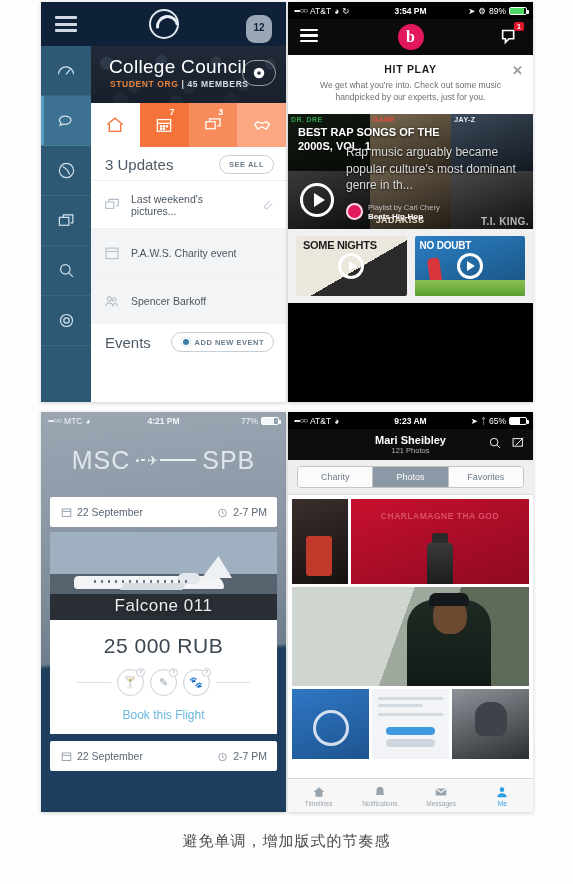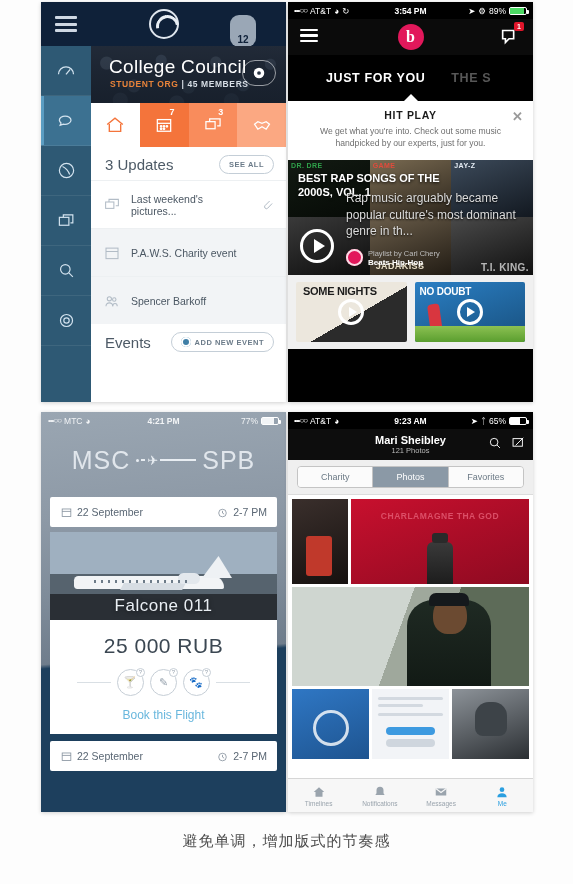--- a/index.html
+++ b/index.html
@@ -19,23 +19,23 @@
   #p1 { left: 41px; top: 2px; width: 245px; height: 400px; background:#0e2038; }
   .p1-topbar { position:relative; height:44px; background:#0f2139; }
   .p1-hamb { position:absolute; left:14px; top:14px; width:22px; height:16px; }
   .p1-hamb i { display:block; height:3px; background:#cfd8e3; border-radius:1px; margin-bottom:3.5px; }
   .p1-logo { position:absolute; left:50%; top:7px; margin-left:-15px; width:30px; height:30px;
              border-radius:50%; border:2px solid #dfe6ee;
              background: radial-gradient(circle at 62% 38%, #0f2139 0 52%, transparent 53%); }
   .p1-logo::after{content:"";position:absolute;left:5px;top:4px;width:17px;height:17px;
              border-radius:50%;border:3px solid #e9eff5;border-right-color:transparent;border-bottom-color:transparent;
              transform:rotate(35deg);}
-  .p1-badge12 { position:absolute; right:30px; top:13px; min-width:26px; height:28px; line-height:17px;
+  .p1-badge12 { position:absolute; right:14px; top:13px; min-width:26px; height:28px; line-height:17px;
                 border-radius:9px; background:#9aa7b6; color:#0f2139; font-size:10px; font-weight:bold;
-                text-align:center; padding:16px 5px; }
+                text-align:center; padding:4px 5px; }
 
   .p1-body { position:relative; height:356px; }
   .p1-rail { position:absolute; left:0; top:0; width:50px; height:100%; background:#2e5974; }
   .p1-rail .ri { position:relative; height:50px; border-bottom:1px solid rgba(255,255,255,.08);
                  display:flex; align-items:center; justify-content:center; color:#cfe0ec; }
   .p1-rail .ri.active { background:#3c7191; box-shadow: inset 3px 0 0 #5b9dc2; }
   .p1-rail svg { stroke:#d3e3ef; fill:none; stroke-width:1.5; }
 
   .p1-main { position:absolute; left:50px; top:0; right:0; bottom:0; background:#fff; }
   .p1-hero { position:relative; height:57px; overflow:hidden;
@@ -432,25 +432,20 @@
         </div>
       <div class="beats-logo"></div>
       <div class="bell">
         <svg width="22" height="22" viewBox="0 0 24 24" style="stroke:#fff;fill:none;stroke-width:1.8">
             <path d="M4 6h12v9h-5l-4 4v-4H4z"></path>
           </svg>
         <span class="n">1</span>
       </div>
     </div>
 
-    <div class="p2-tabs">
-      <span class="tb on">JUST FOR YOU</span>
-      <span class="tb off">THE S</span>
-      <span class="p2-caret"></span>
-    </div>
 
     <div class="p2-hit">
       <div class="x">✕</div>
       <div class="h">HIT PLAY</div>
       <div class="d">We get what you're into. Check out some music handpicked by our experts, just for you.</div>
     </div>
 
     <div class="p2-card">
       <div class="grid4">
         <div class="cell dre">

